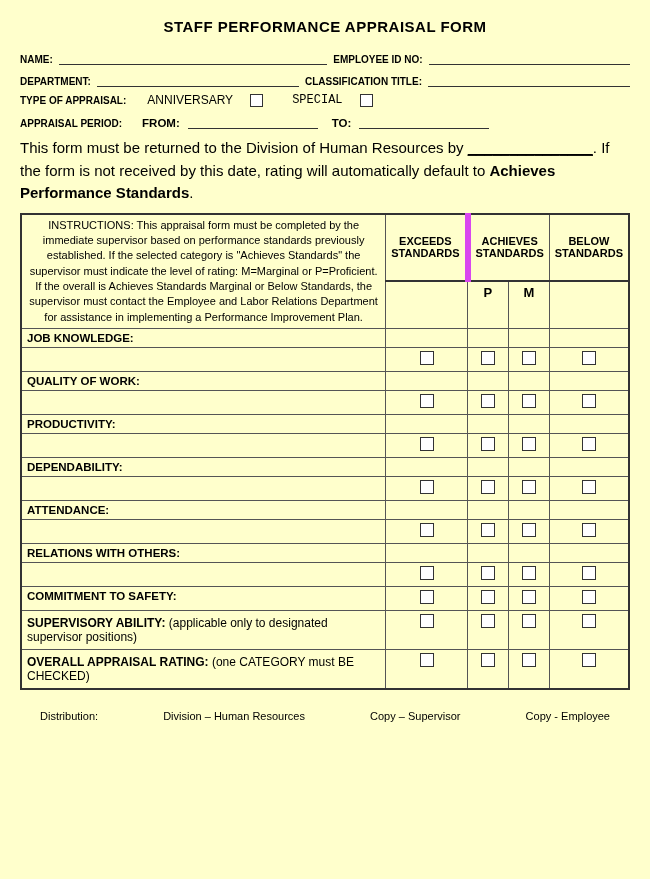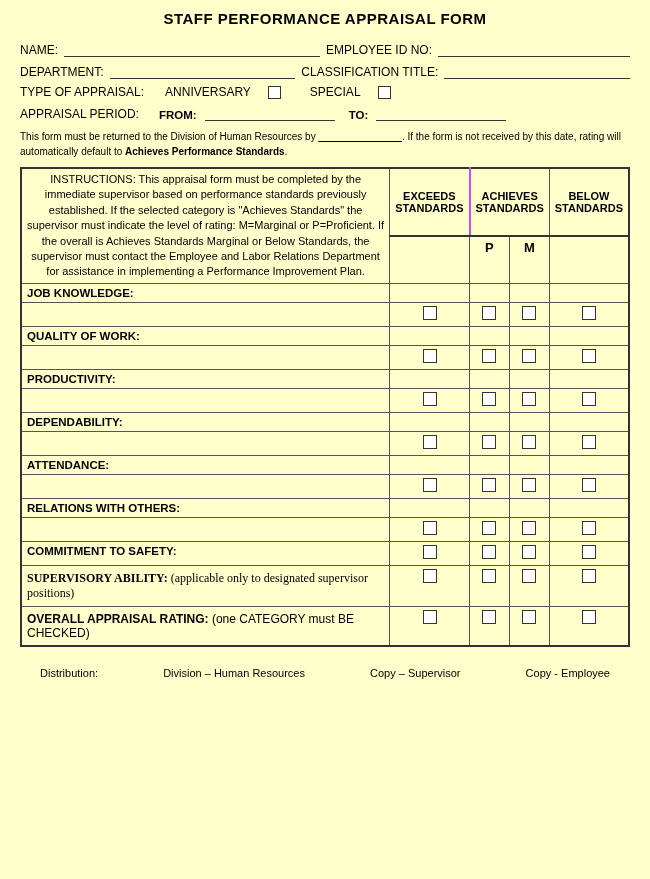--- a/index.html
+++ b/index.html
@@ -10,31 +10,32 @@
       color: #000;
       width: 650px;
       min-height: 879px;
       padding: 10px 20px;
     }
     h1 {
       text-align: center;
       font-size: 15px;
       font-weight: bold;
       margin-bottom: 14px;
+      margin-top: 8px;
       letter-spacing: 0.5px;
     }
     .field-row {
       display: flex;
       align-items: flex-end;
       margin-bottom: 6px;
       gap: 6px;
     }
     .field-label {
-      font-weight: normal;
-      font-size: 12px;
+      font-weight: bold;
+      font-size: 10px;
       white-space: nowrap;
     }
     .field-line {
       border-bottom: 1px solid #333;
       flex: 1;
       height: 16px;
       min-width: 40px;
     }
     .appraisal-type-row {
       display: flex;
@@ -51,21 +52,21 @@
       vertical-align: middle;
       flex-shrink: 0;
     }
     .period-row {
       display: flex;
       align-items: flex-end;
       margin-bottom: 8px;
       gap: 8px;
     }
     .notice-text {
-      font-size: 10px;
+      font-size: 15px;
       margin-bottom: 8px;
       line-height: 1.5;
     }
     .notice-text u { text-decoration: underline; }
     .notice-text strong { font-weight: bold; }
 
     
     .main-table {
       width: 100%;
       border-collapse: collapse;
@@ -139,21 +140,21 @@
   <span class="field-label">DEPARTMENT:</span>
   <div class="field-line" style="flex:1.5;"></div>
   <span class="field-label">CLASSIFICATION TITLE:</span>
   <div class="field-line" style="flex:1.5;"></div>
 </div>
 
 <div class="appraisal-type-row">
   <span class="field-label">TYPE OF APPRAISAL:</span>
   <span style="margin-left:4px;">ANNIVERSARY</span>
   <span class="checkbox-inline"></span>
-  <span style="margin-left:12px;">SPECIAL</span>
+  <span style="margin-left:12px;font-family:Liberation Mono, monospace;">SPECIAL</span>
   <span class="checkbox-inline"></span>
 </div>
 
 <div class="period-row">
   <span class="field-label">APPRAISAL PERIOD:</span>
   <span style="margin-left:12px; font-weight:bold; font-size:11.5px;">FROM:</span>
   <div class="field-line" style="width:130px;flex:none;"></div>
   <span style="font-weight:bold; font-size:11.5px; margin-left:6px;">TO:</span>
   <div class="field-line" style="width:130px;flex:none;"></div>
 </div>
@@ -167,21 +168,21 @@
     <col style="width:370px;">
     <col style="width:64px;">
     <col style="width:32px;">
     <col style="width:32px;">
     <col style="width:64px;">
   </colgroup>
 
   <tbody>
       <tr class="header-row">
     <td class="instructions-cell" rowspan="2">INSTRUCTIONS: This appraisal form must be completed by the immediate supervisor based on performance standards previously established. If the selected category is "Achieves Standards" the supervisor must indicate the level of rating: M=Marginal or P=Proficient. If the overall is Achieves Standards Marginal or Below Standards, the supervisor must contact the Employee and Labor Relations Department for assistance in implementing a Performance Improvement Plan.</td>
-    <th style="border-right:2px solid #d946ef;">EXCEEDS<br>STANDARDS</th>
+    <th style="border-right:6px solid #d946ef;">EXCEEDS<br>STANDARDS</th>
     <th colspan="2" style="border-right:1px solid #555;">ACHIEVES<br>STANDARDS</th>
     <th>BELOW<br>STANDARDS</th>
   </tr>
   <tr class="sub-header-row">
     <td style="border-top:1px solid #555;"></td>
     <td style="border-top:1px solid #555;">P</td>
     <td style="border-top:1px solid #555;">M</td>
     <td style="border-top:1px solid #555;"></td>
   </tr>
 
@@ -277,21 +278,21 @@
 
   <tr>
     <td class="category-label">COMMITMENT TO SAFETY:</td>
     <td class="check-cell"><span class="form-checkbox"></span></td>
     <td class="check-cell"><span class="form-checkbox"></span></td>
     <td class="check-cell"><span class="form-checkbox"></span></td>
     <td class="check-cell"><span class="form-checkbox"></span></td>
   </tr>
 
   <tr>
-    <td style="padding:5px;font-family:Liberation Serif, serif;">
+    <td style="padding:5px;">
       <strong>SUPERVISORY ABILITY:</strong> (applicable only to designated supervisor positions)
     </td>
     <td class="check-cell"><span class="form-checkbox"></span></td>
     <td class="check-cell"><span class="form-checkbox"></span></td>
     <td class="check-cell"><span class="form-checkbox"></span></td>
     <td class="check-cell"><span class="form-checkbox"></span></td>
   </tr>
 
   <tr>
     <td style="padding:5px;">

